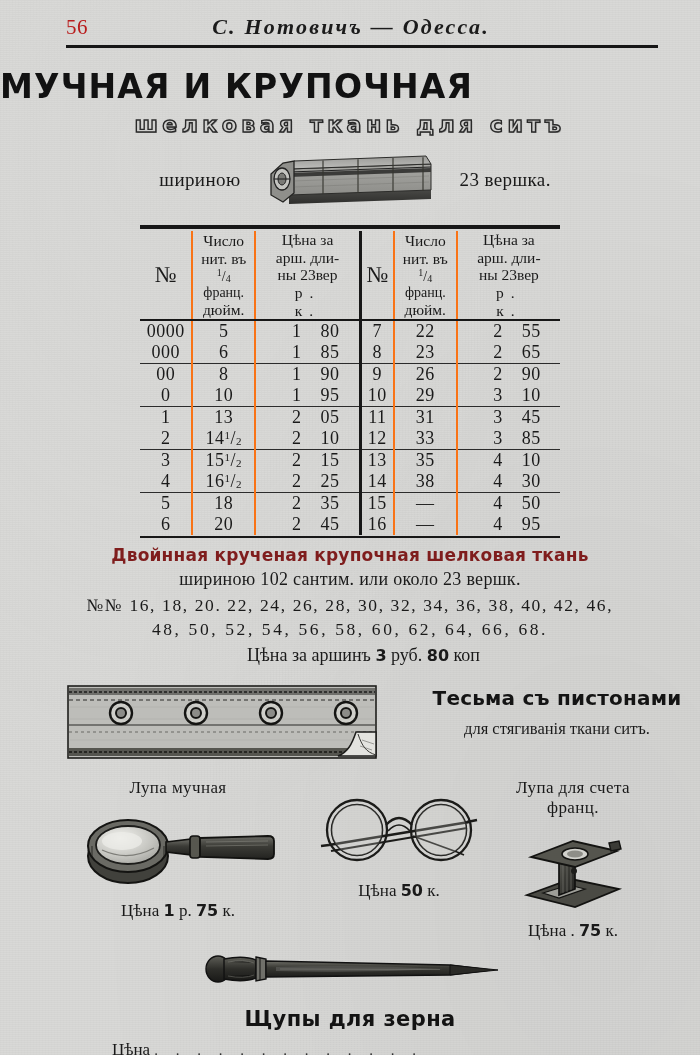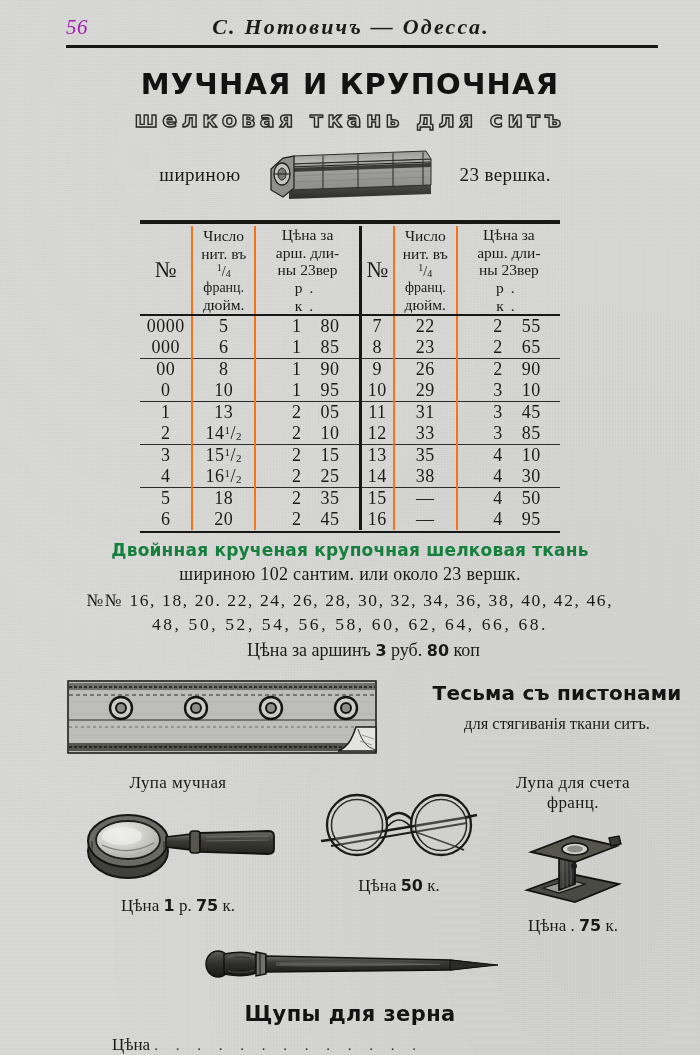--- a/index.html
+++ b/index.html
@@ -38,45 +38,43 @@
 
   
   .runhead {
     display: flex;
     align-items: baseline;
     padding: 14px 42px 0 66px;
   }
   .folio {
     font-size: 21px;
     letter-spacing: .5px;
-    color: #a21caf;
-    font-style: italic;
+    color: #b91c1c;
   }
   .runhead-title {
     flex: 1;
     text-align: center;
     font-style: italic;
     font-weight: bold;
     font-size: 22px;
     letter-spacing: 2.2px;
     padding-right: 44px;
     color: #1b1b1b;
   }
   .rule-head {
     margin: 5px 42px 0 66px;
     height: 3px;
     background: #161616;
   }
 
   
   .title-main {
-    text-align: center;
     font-family: "DejaVu Sans", sans-serif;
     font-weight: bold;
-    font-size: 29px;
+    font-size: 33px;
     letter-spacing: 1.2px;
     margin-top: 19px;
     color: #121212;
   }
   .title-sub {
     text-align: center;
     font-family: "DejaVu Sans", sans-serif;
     font-weight: bold;
     font-size: 22px;
     letter-spacing: 4.5px;
@@ -157,21 +155,21 @@
   
   .mid {
     text-align: center;
     margin-top: 7px;
   }
   .mid-h {
     font-family: "DejaVu Sans", sans-serif;
     font-weight: bold;
     font-size: 17px;
     letter-spacing: .2px;
-    color: #15803d;
+    color: #7f1d1d;
   }
   .mid-w {
     font-size: 18px;
     margin-top: 4px;
     letter-spacing: .3px;
   }
   .numlist {
     font-size: 17.5px;
     margin-top: 4px;
     letter-spacing: 1.6px;

